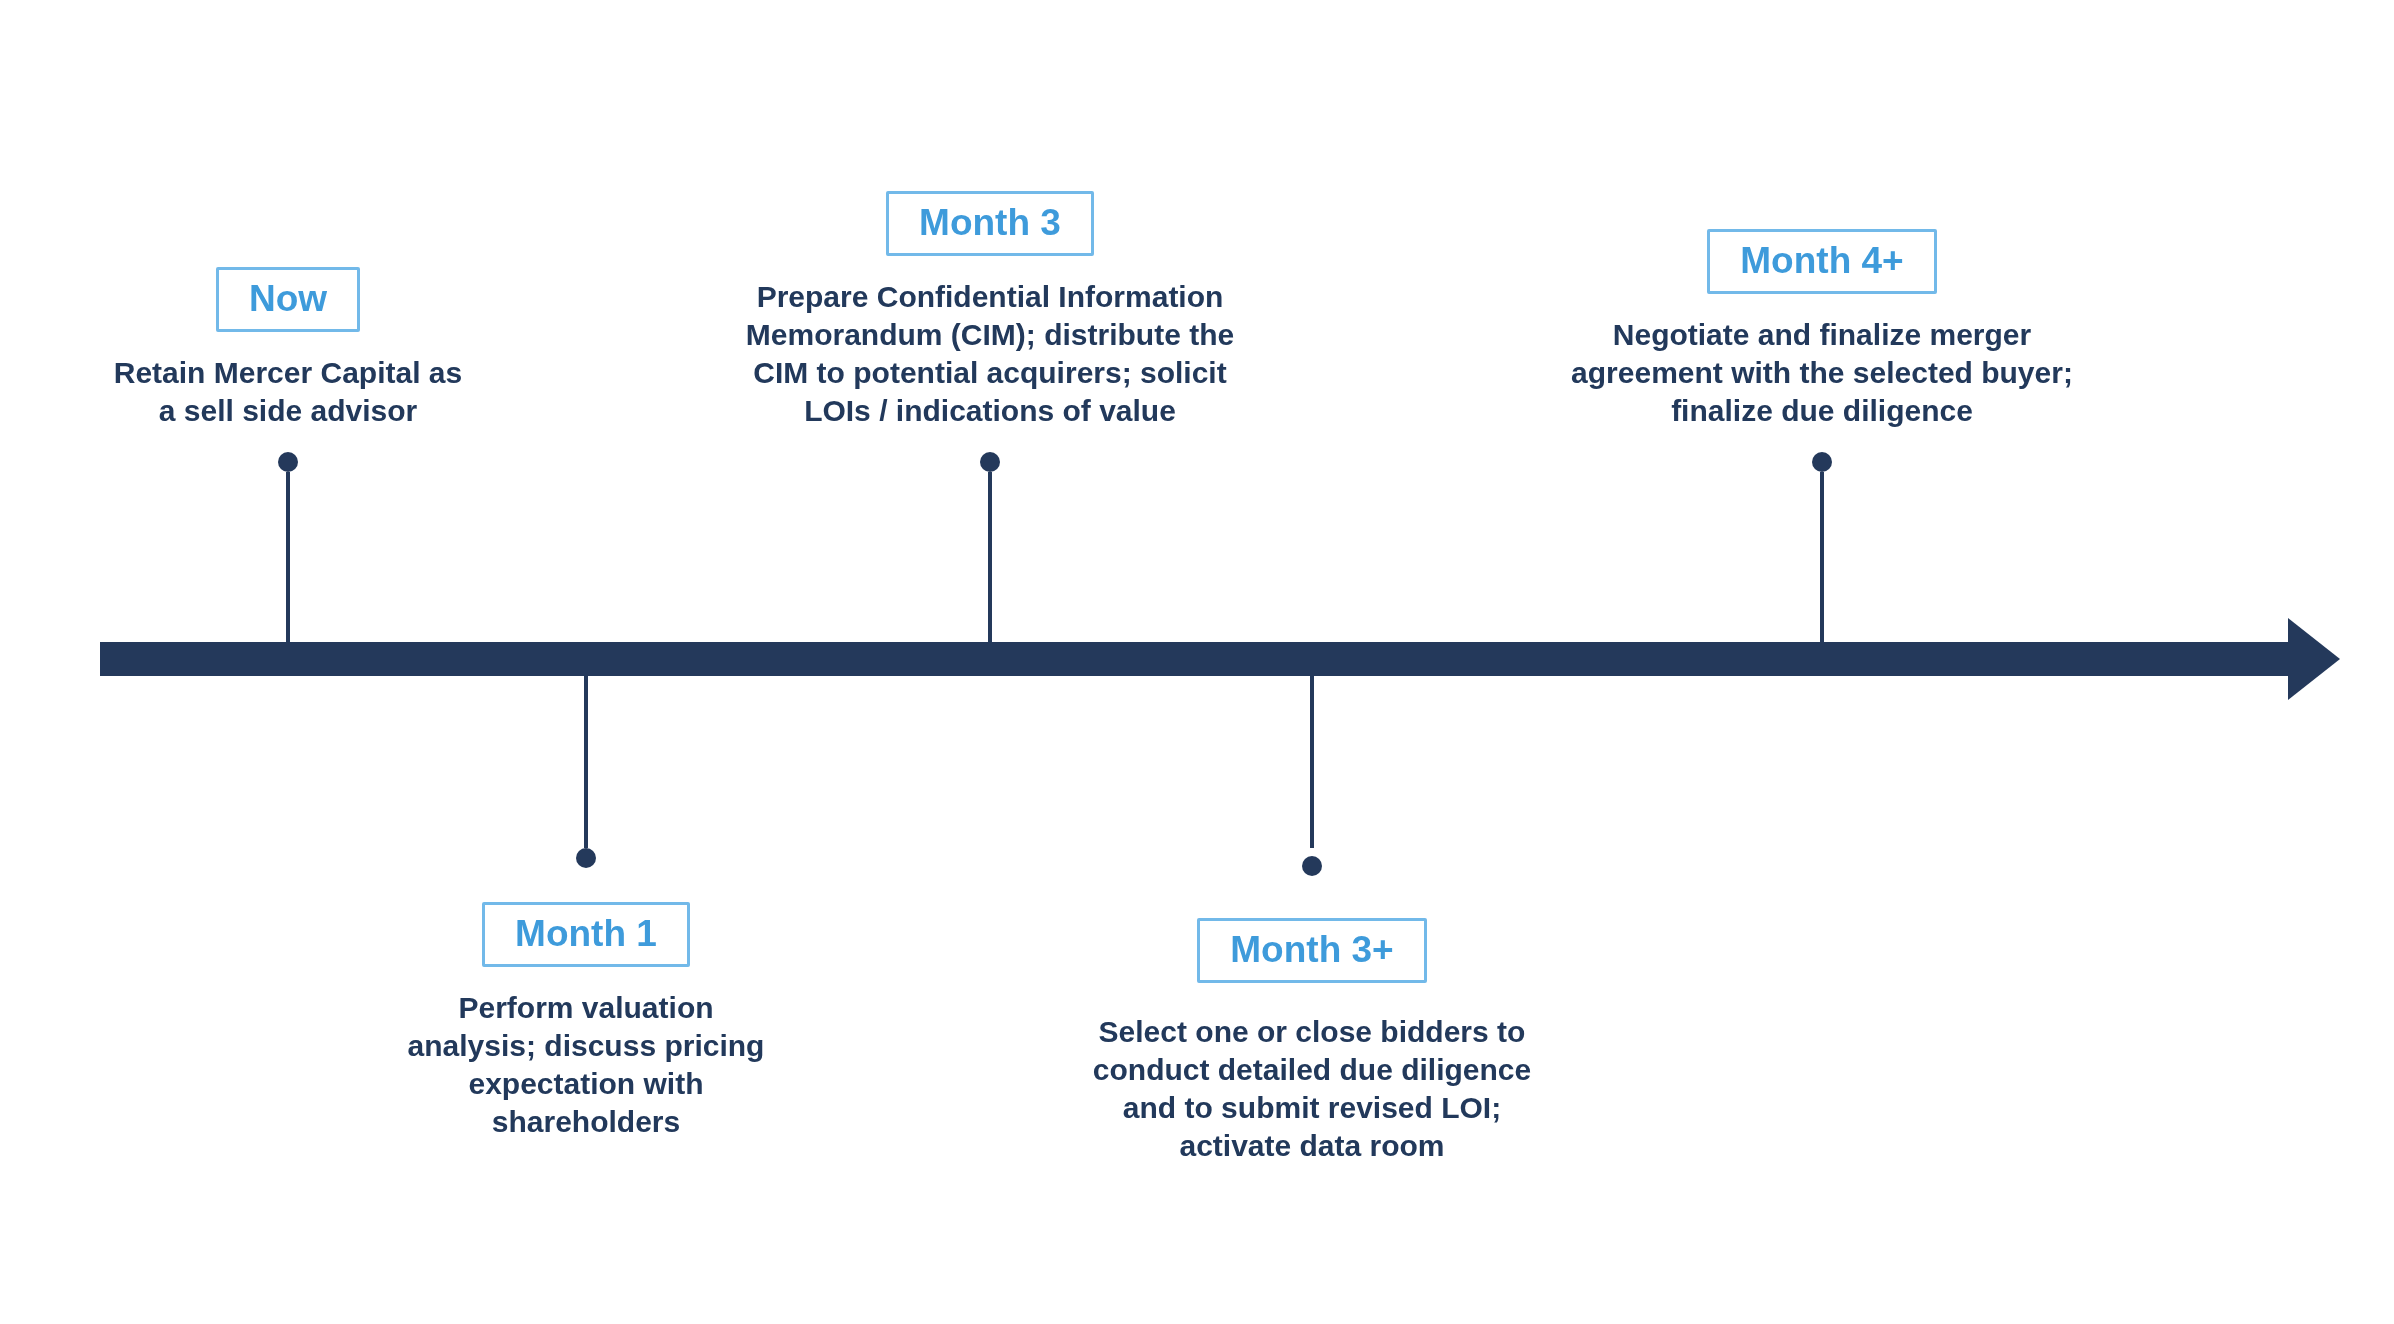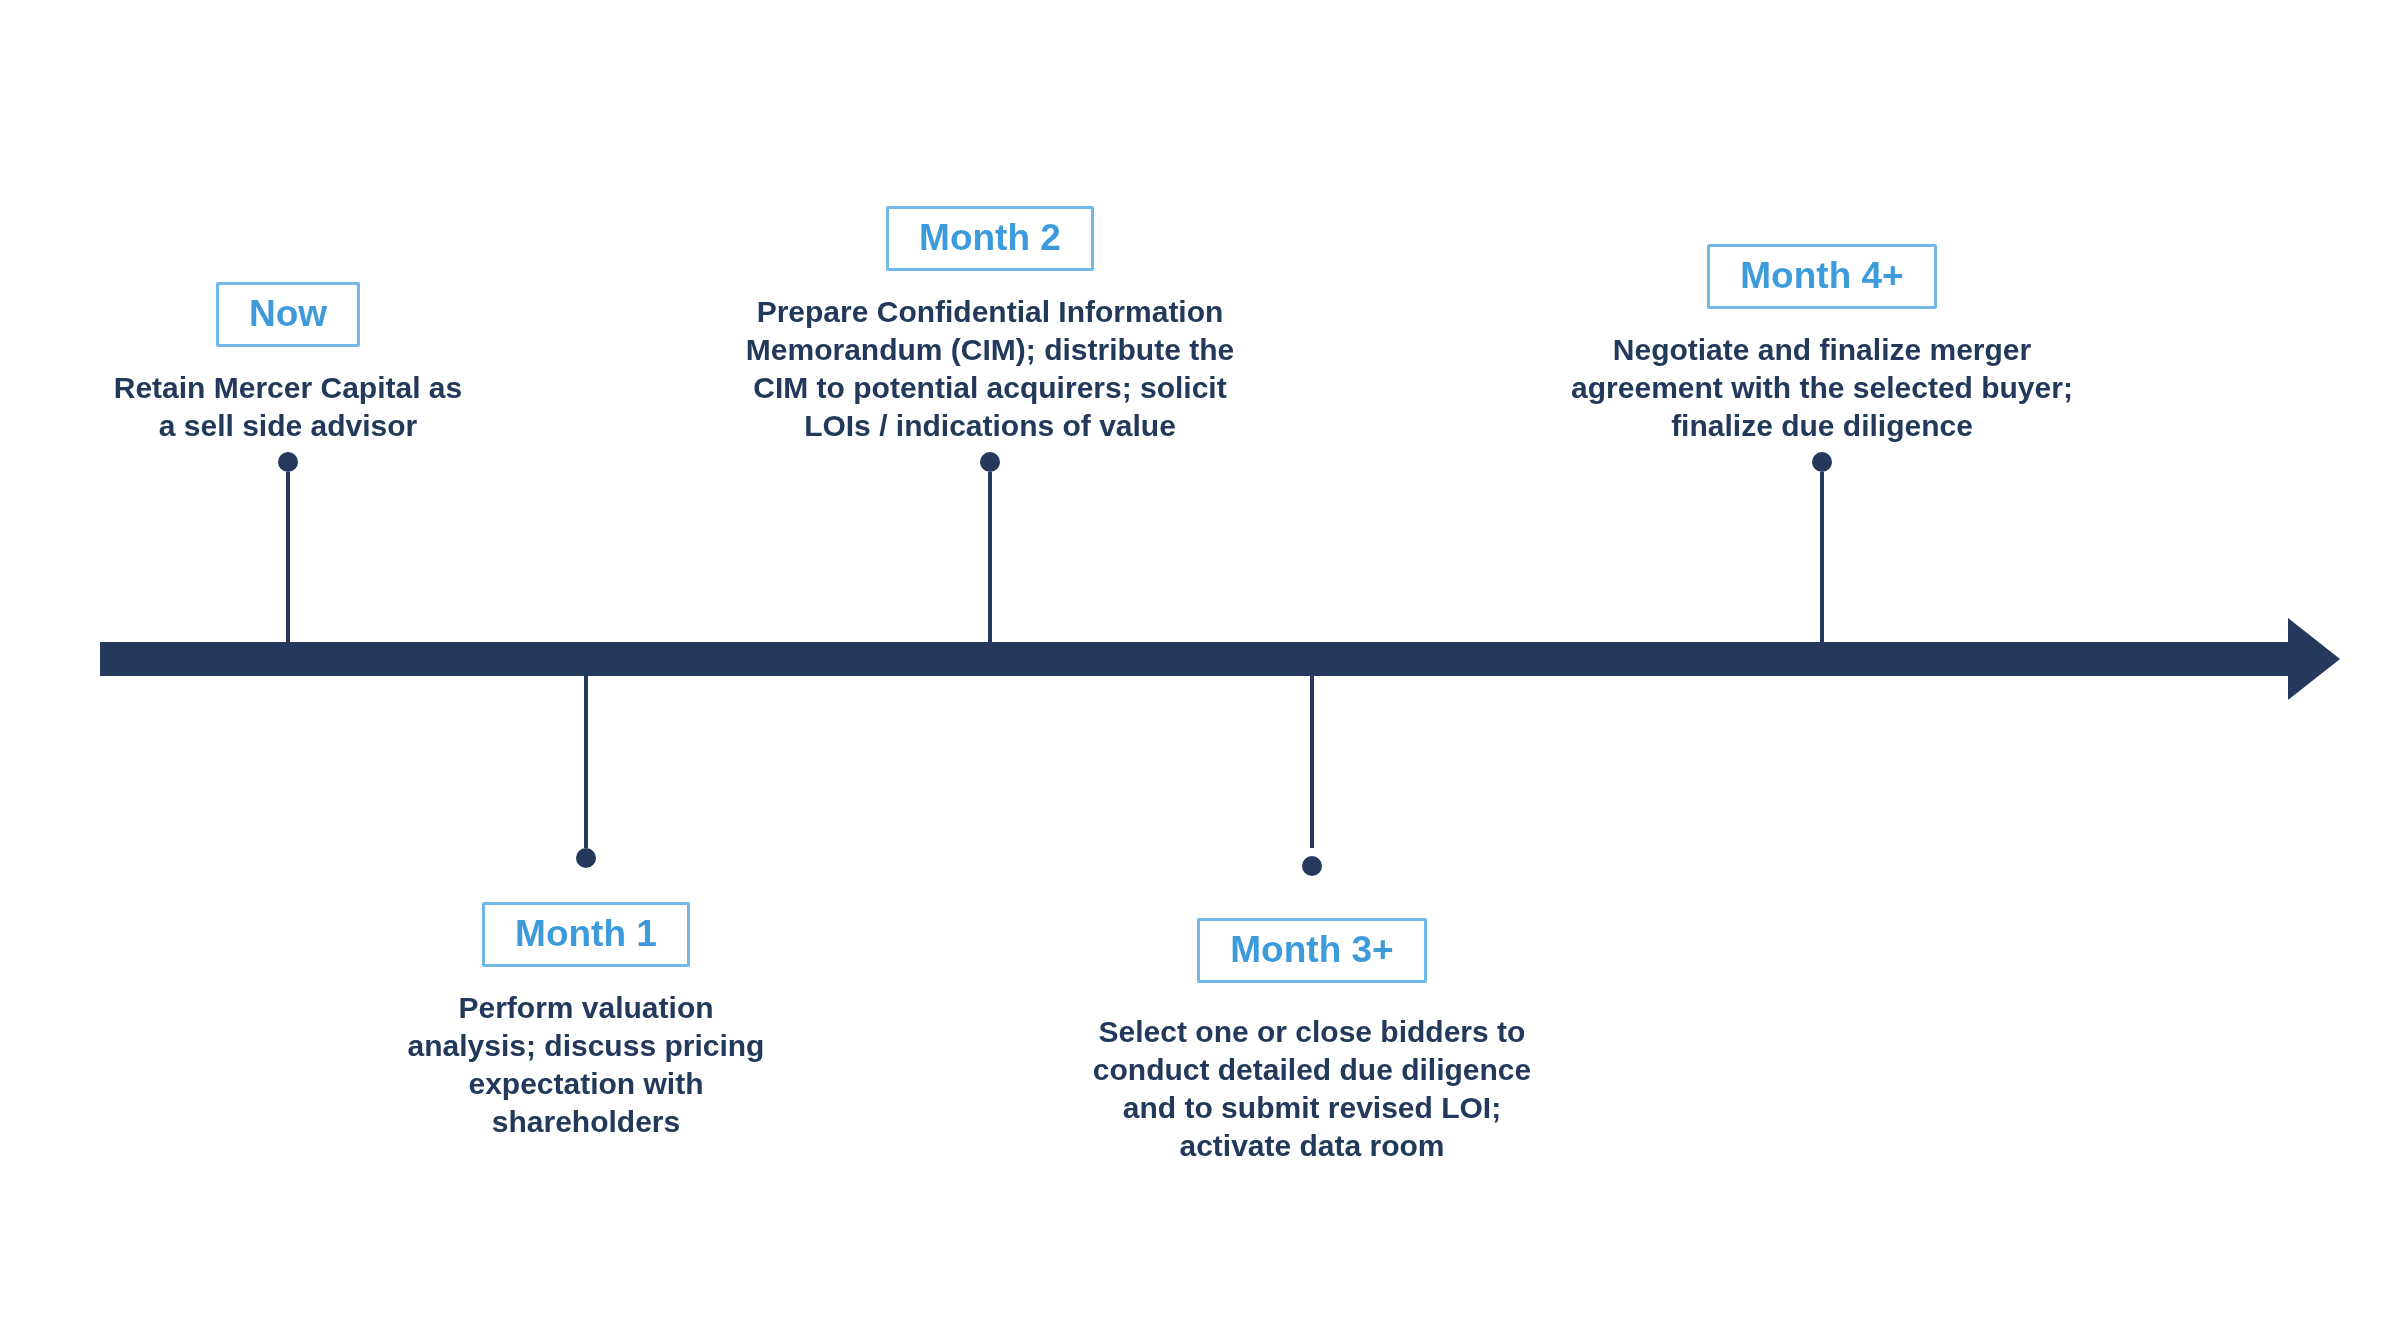--- a/index.html
+++ b/index.html
@@ -78,21 +78,21 @@
   }
   .milestone.above .month-box { margin-bottom: 22px; }
   .milestone.below .month-box { margin-top: 34px; margin-bottom: 22px; }
   .desc {
     color: #22395B;
     font-size: 30px;
     font-weight: 700;
     line-height: 1.27;
     text-align: center;
   }
-  .milestone.above .desc { margin-bottom: 7px; }
+  .milestone.above .desc { margin-bottom: 22px; }
 
   
   .m-now   { left: 288px; }
   .m-now .desc   { width: 360px; }
   .m-1     { left: 586px; }
   .m-1 .desc     { width: 380px; }
   .m-2     { left: 990px; }
   .m-2 .desc     { width: 500px; }
   .m-3     { left: 1312px; gap: 8px; }
   .m-3 .desc     { width: 440px; }
@@ -122,21 +122,21 @@
     <div class="stem"></div>
     <div class="dot"></div>
     <div class="month-box">
       <span>Month 1</span>
     </div>
     <div class="desc">Perform valuation analysis; discuss pricing expectation with shareholders</div>
   </div>
 
   <div class="milestone above m-2">
     <div class="month-box">
-      <span>Month 2</span>
+      <span>Month 3</span>
     </div>
     <div class="desc">Prepare Confidential Information Memorandum (CIM); distribute the CIM to potential acquirers; solicit LOIs / indications of value</div>
     <div class="dot"></div>
     <div class="stem"></div>
   </div>
 
   <div class="milestone below m-3">
     <div class="stem"></div>
     <div class="dot"></div>
     <div class="month-box">

